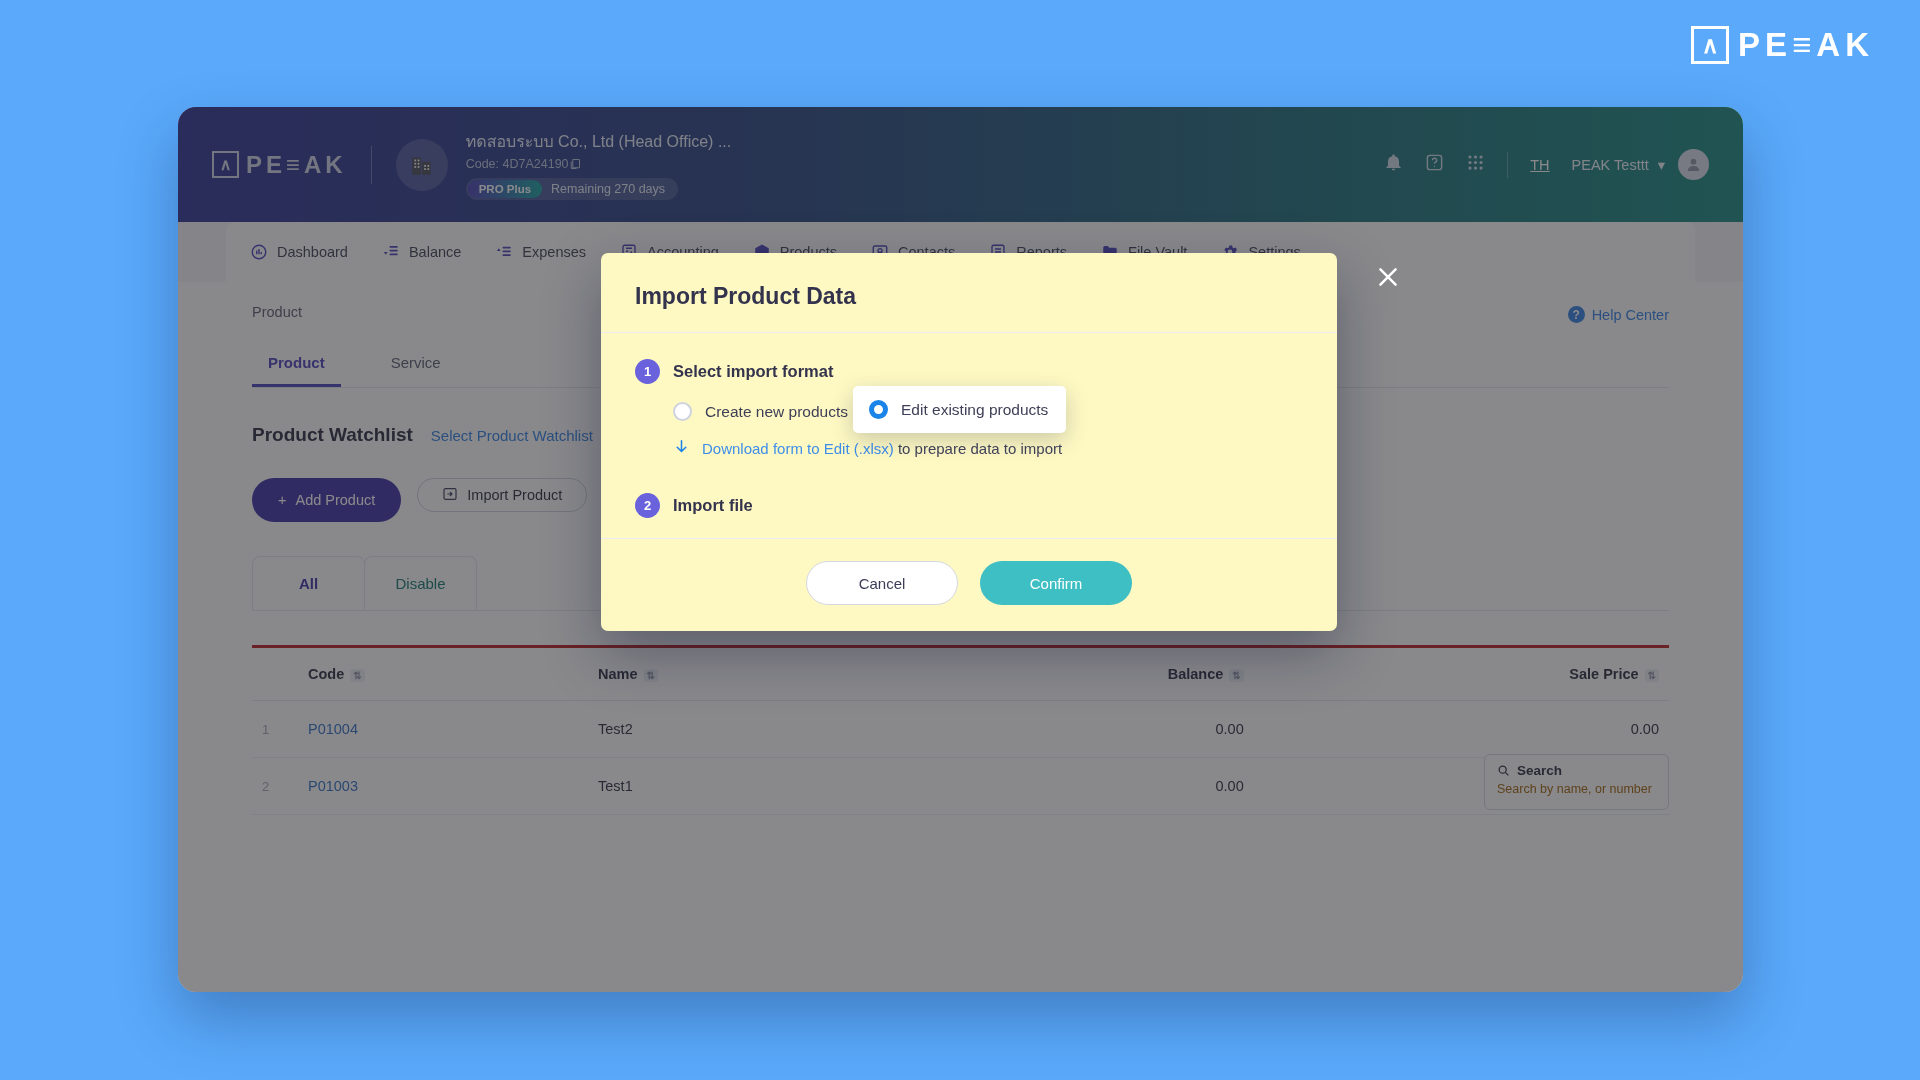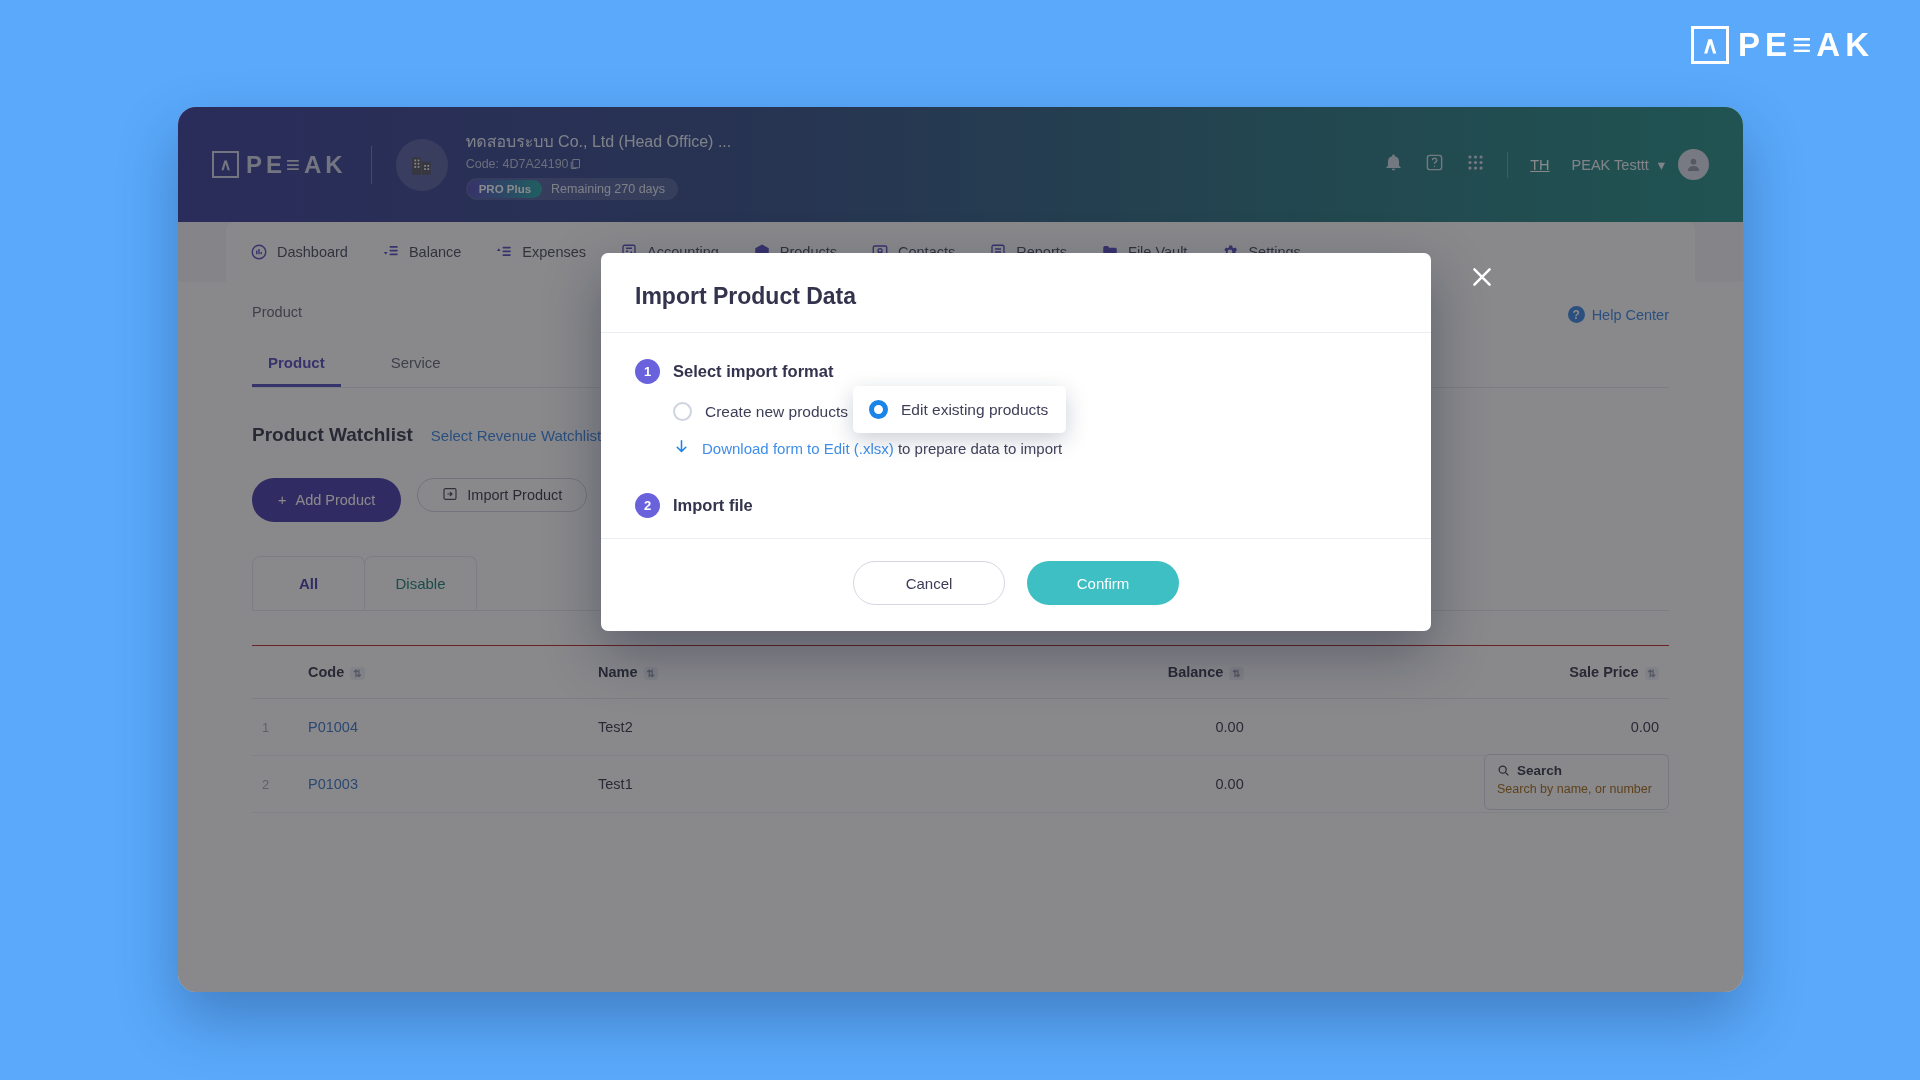--- a/index.html
+++ b/index.html
@@ -234,21 +234,21 @@
     font-size: 13.5px; font-weight: 700; color: #2c2c40;
   }
   .search-ph { font-size: 12.5px; color: #a16207; margin-top: 4px; }
 
   
   .tbl { width: 100%; border-collapse: collapse; margin-top: 34px; }
   .tbl th {
     text-align: left;
     font-size: 14.5px; font-weight: 700; color: #2c2c40;
     padding: 18px 10px;
-    border-top: 1px solid #b91c1c;
+    border-top: 3px solid #b91c1c;
     border-bottom: 1px solid #e4e6ee;
     white-space: nowrap;
   }
   .tbl th.num { text-align: right; }
   .sort-ic {
     display: inline-block;
     margin-left: 6px;
     font-size: 10px;
     color: #8a8fa3;
     background: #eef0f6;
@@ -262,22 +262,22 @@
     border-bottom: 1px solid #eceef4;
   }
   .tbl td.idx { color: #a0a4b4; font-size: 13px; width: 46px; }
   .tbl td.num { text-align: right; }
   .code-link { color: #2f6fc4; }
 
   .modal {
     position: absolute;
     left: 601px;
     top: 253px;
-    width: 830px;
-    background: #ffffff;
+    width: 736px;
+    background: #fef9c3;
     border-radius: 7px;
     box-shadow: 0 22px 55px rgba(12,18,45,.35);
     z-index: 55;
     overflow: visible;
   }
   .modal-head {
     padding: 30px 34px 22px;
     border-bottom: 1px solid #ebedf3;
   }
   .modal-title { font-size: 23px; font-weight: 700; color: #33334d; }
@@ -574,21 +574,21 @@
       <span>Help Center</span>
     </div>
 
     <div class="tabs-main">
       <div class="tab-m active">Product</div>
       <div class="tab-m">Service</div>
     </div>
 
     <div class="watch-row">
       <span class="watch-title">Product Watchlist</span>
-      <span class="watch-link">Select Revenue Watchlist</span>
+      <span class="watch-link">Select Product Watchlist</span>
     </div>
 
     <div class="btn-row">
       <button class="btn-primary">
         <span>+</span>
         <span>Add Product</span>
       </button>
       <button class="btn-outline">
         <span>
           <svg width="16" height="16" viewBox="0 0 24 24" fill="none" stroke="#3c3c58" stroke-width="1.8">

